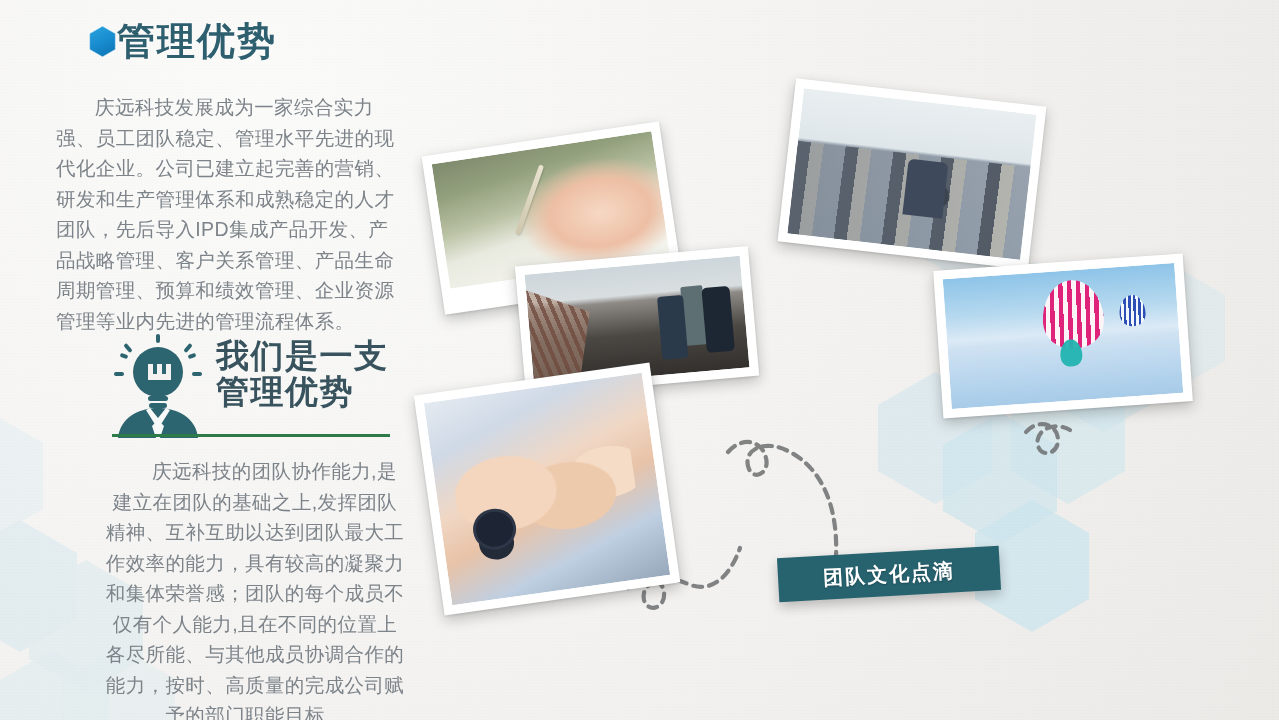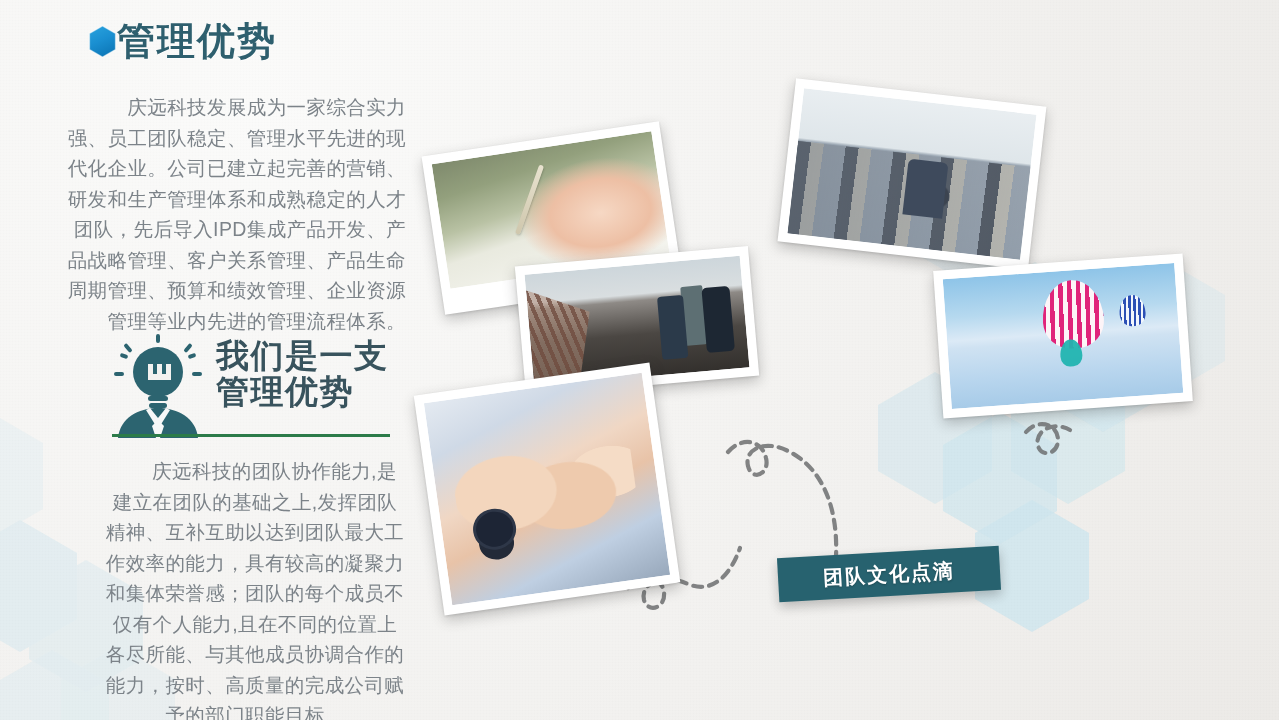--- a/index.html
+++ b/index.html
@@ -39,21 +39,20 @@
   }
 
   
   .body-text {
     position:absolute;
     color:#7c8389;
     font-size:19.5px;
     line-height:30.5px;
     letter-spacing:.4px;
     text-indent:2em;
-    text-align:right;
   }
   #para-1 { left:56px; top:92px; width:350px; }
   #para-2 { left:104px; top:456px; width:302px; text-align:center; text-indent:2em; }
 
   
   #team-block { position:absolute; left:108px; top:330px; width:282px; }
   #bulb-icon { position:absolute; left:4px; top:4px; width:92px; height:104px; }
   #team-heading {
     position:absolute; left:108px; top:8px;
     font-size:33px; font-weight:bold; color:#38535d;

